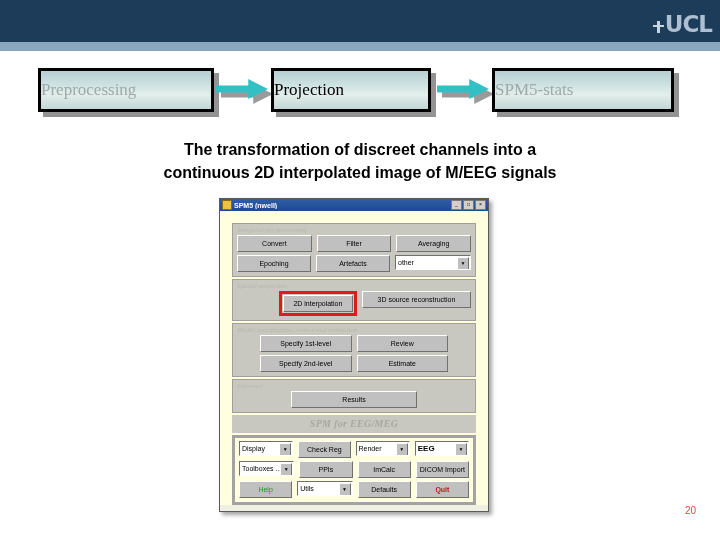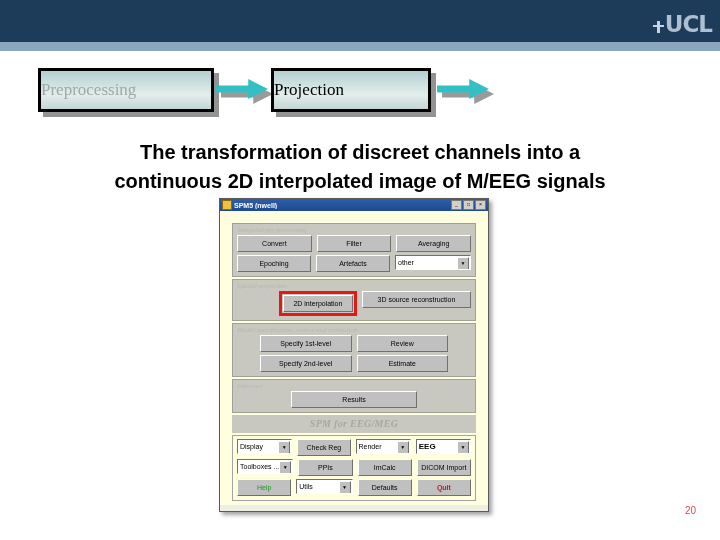--- a/index.html
+++ b/index.html
@@ -107,21 +107,21 @@
     clip-path: polygon(0 32%, 62% 32%, 62% 0, 100% 50%, 62% 100%, 62% 68%, 0 68%);
   }
 
   
   .caption {
     position: absolute;
     left: 0;
     top: 138px;
     width: 720px;
     text-align: center;
-    font-size: 20px;
+    font-size: 16px;
     font-weight: bold;
     color: #000000;
     line-height: 1.45;
   }
 
   
   .spm-window {
     position: absolute;
     left: 219px;
     top: 198px;
@@ -260,21 +260,21 @@
     color: #a8a8a0;
     background: #c8c8c0;
     padding: 3px 0 4px 0;
     margin: 1px 0 2px 0;
     letter-spacing: 0.3px;
   }
 
   .spm-bottom {
     padding: 3px 4px 4px 4px;
     background: #ffffdf;
-    border: 1px solid #a3a3a3;
+    border: 3px solid #a3a3a3;
   }
 
   
   .page-number {
     position: absolute;
     right: 24px;
     bottom: 24px;
     font-size: 10px;
     color: #ef4444;
   }
@@ -302,20 +302,23 @@
 
   <div class="flow-box flow-box-2 active">
     <span>Projection</span>
   </div>
 
   <div class="flow-arrow flow-arrow-2">
     <div class="arrow-shadow"></div>
     <div class="arrow-body"></div>
   </div>
 
+  <div class="flow-box flow-box-3 dim">
+    <span>SPM5-stats</span>
+  </div>
 
 </div>
 
 <div class="caption">
   <div>The transformation of discreet channels into a</div>
   <div>continuous 2D interpolated image of M/EEG signals</div>
 </div>
 
 <div class="spm-window">
 

